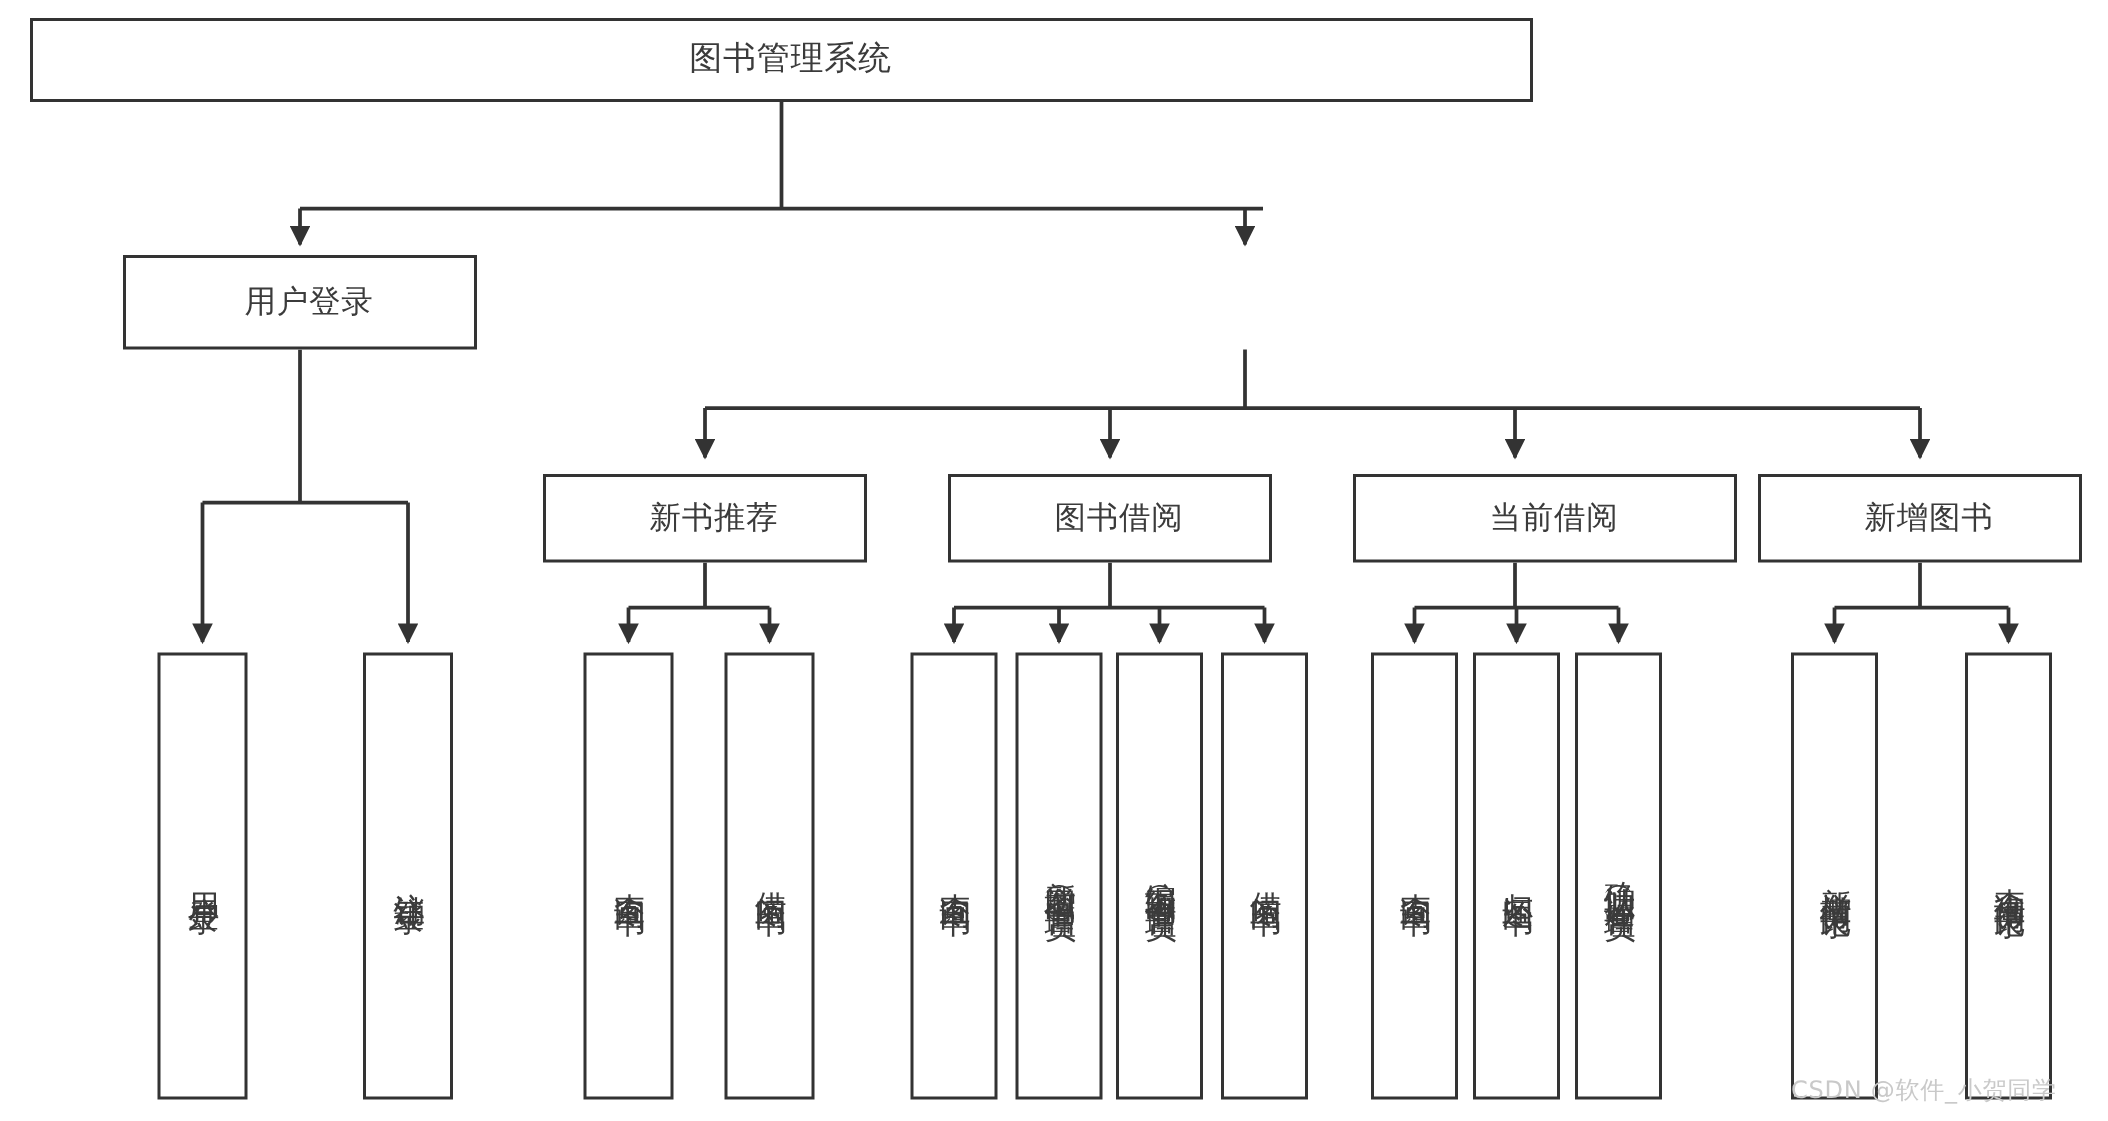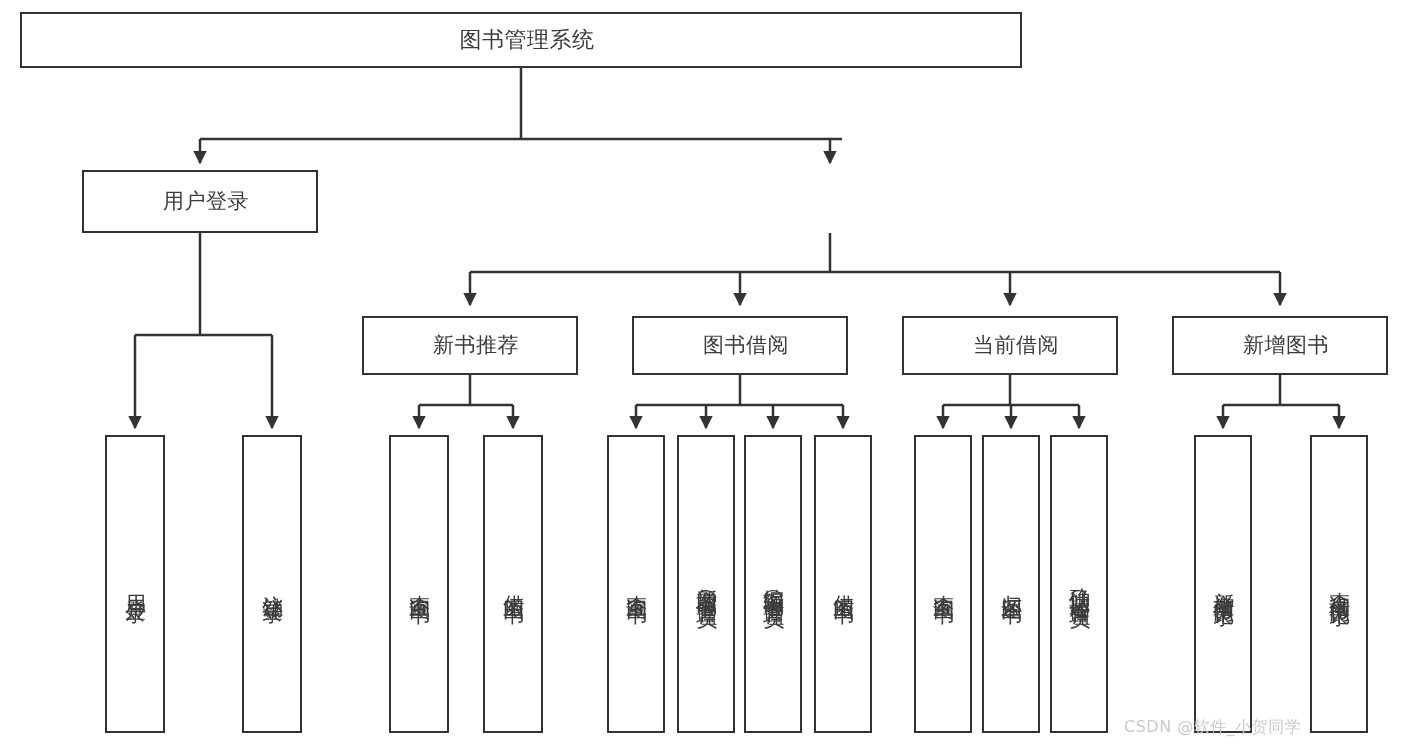--- a/index.html
+++ b/index.html
@@ -131,21 +131,21 @@
   <div class="node horiz" style="left:82px; top:170px; width:236px; height:63px;">
     <span class="txt">用户登录</span>
   </div>
 
   <div class="node horiz" style="left:362px; top:316px; width:216px; height:59px;">
     <span class="txt">新书推荐</span>
   </div>
   <div class="node horiz" style="left:632px; top:316px; width:216px; height:59px;">
     <span class="txt">图书借阅</span>
   </div>
-  <div class="node horiz" style="left:902px; top:316px; width:216px; height:59px;">
+  <div class="node horiz" style="left:902px; top:316px; width:256px; height:59px;">
     <span class="txt">当前借阅</span>
   </div>
   <div class="node horiz" style="left:1172px; top:316px; width:216px; height:59px;">
     <span class="txt">新增图书</span>
   </div>
 
   <div class="node vert" style="left:105px; top:435px; width:60px; height:298px;">
     <span class="txt">用户登录</span>
   </div>
   <div class="node vert" style="left:242px; top:435px; width:60px; height:298px;">
@@ -182,15 +182,15 @@
     <span class="txt">确认归还（管理员）</span>
   </div>
 
   <div class="node vert" style="left:1194px; top:435px; width:58px; height:298px;">
     <span class="txt">新增借阅记录</span>
   </div>
   <div class="node vert" style="left:1310px; top:435px; width:58px; height:298px;">
     <span class="txt">查询借阅记录</span>
   </div>
 
-  <div class="watermark" style="left:1124px; top:717px;">CSDN @软件_小贺同学</div>
+  <div class="watermark" style="left:1194px; top:717px;">CSDN @软件_小贺同学</div>
 
 </div>
 
 </body></html>

